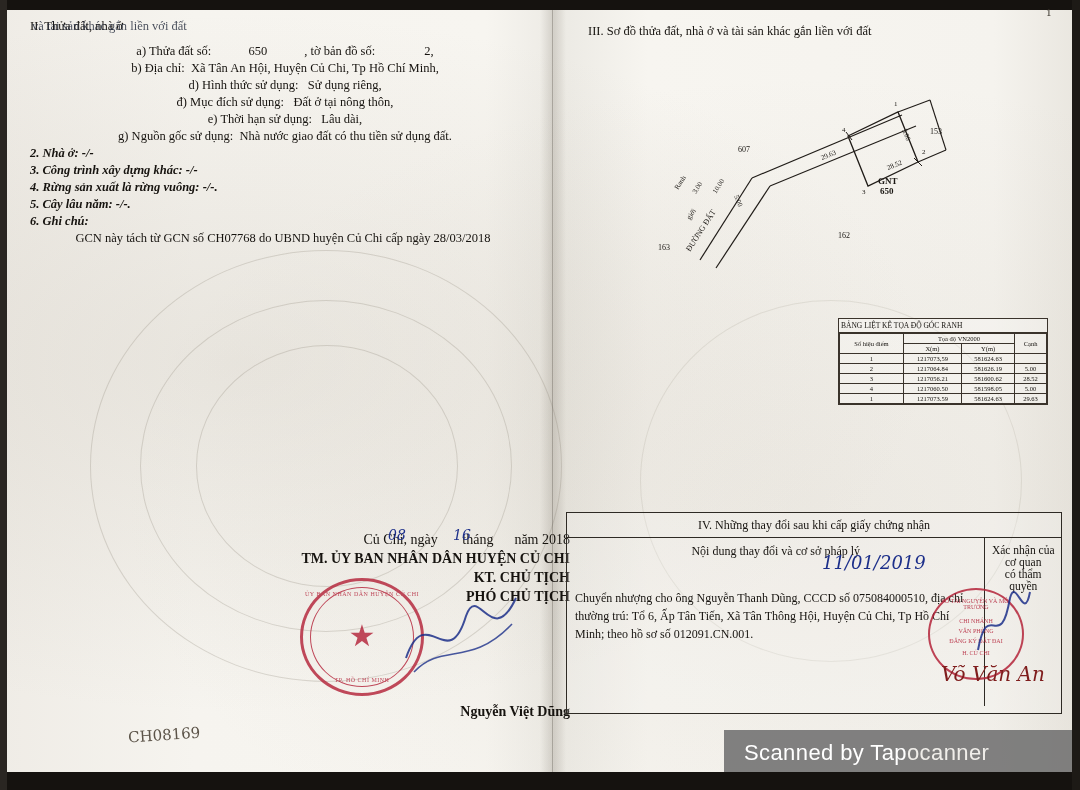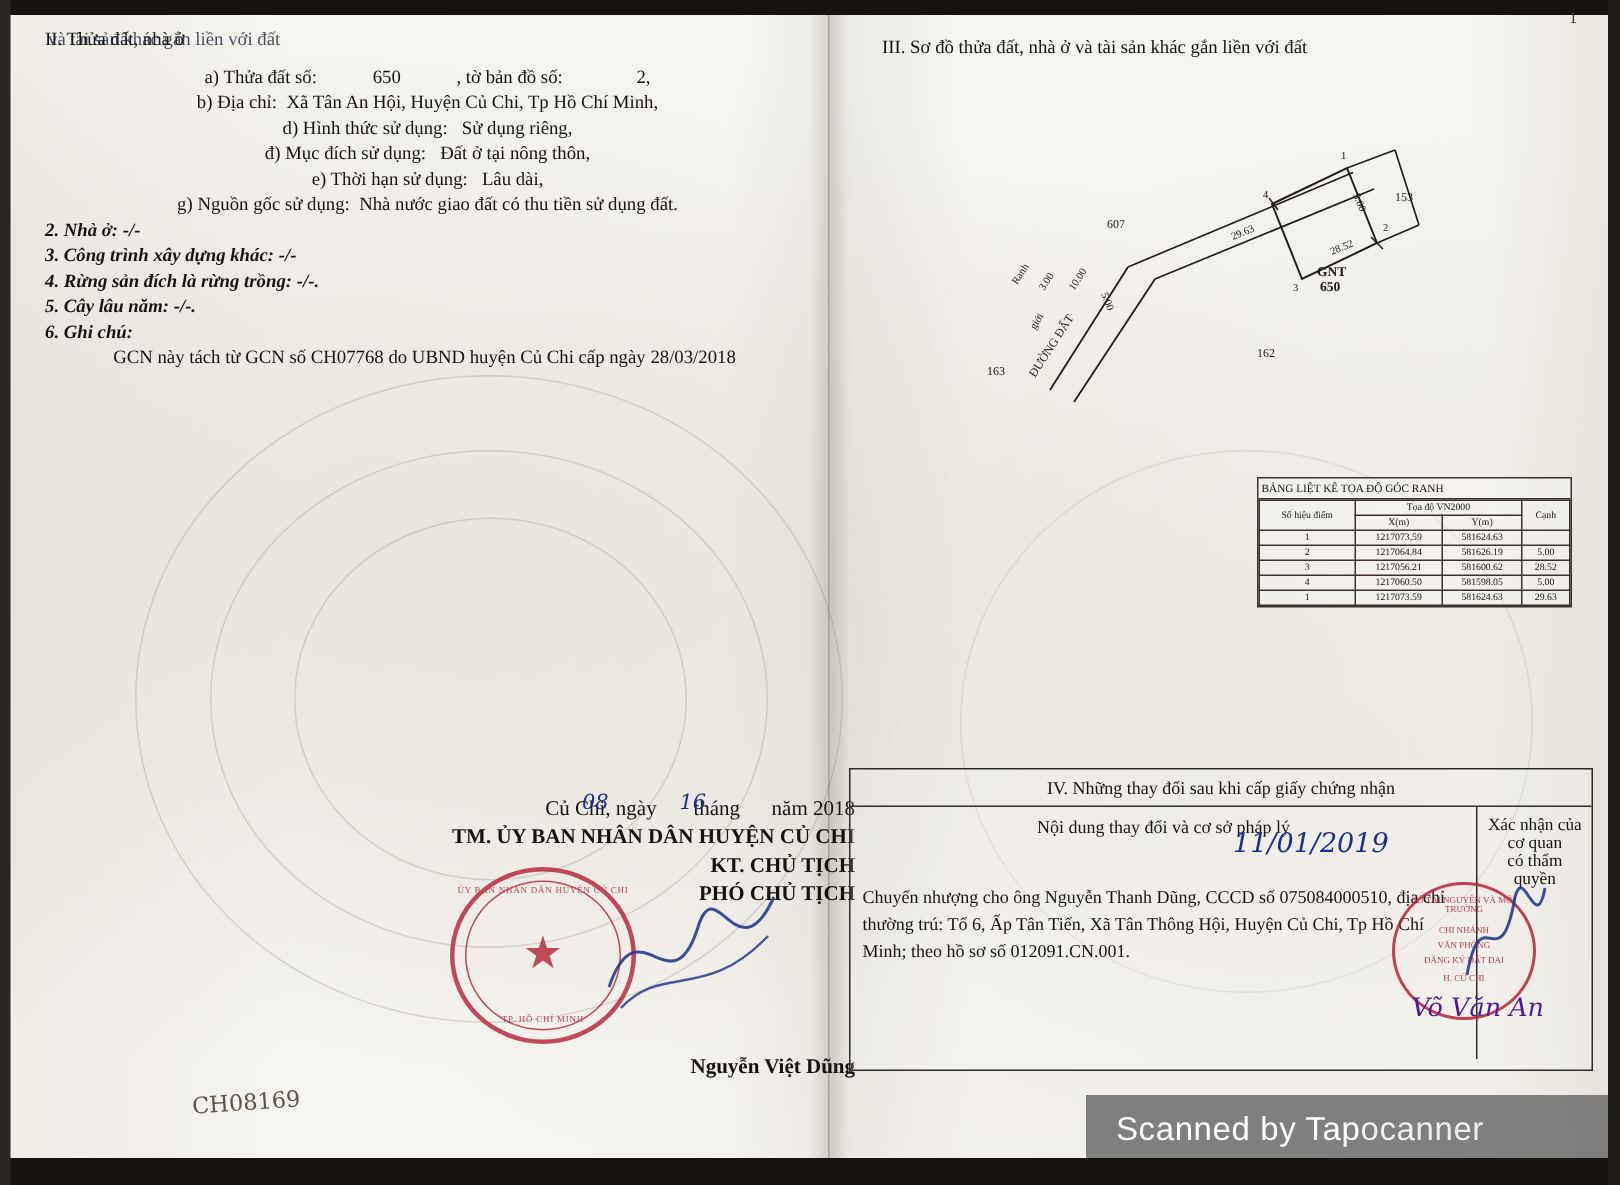--- a/index.html
+++ b/index.html
@@ -88,21 +88,21 @@
   #change-box .cb-left{flex:1 1 auto;border-right:1px solid #2e2a24;padding:6px 8px;font-size:12px;}
   #change-box .cb-right{width:150px;padding:6px 6px;font-size:11.5px;text-align:center;}
   #cb-left-head{text-align:center;font-size:12px;margin-bottom:2px;}
   #cb-body{margin-top:30px;line-height:18px;font-size:12px;}
   #hand-date{position:absolute;left:822px;top:552px;font-size:18px;}
   #seal2{
     position:absolute;left:928px;top:588px;width:92px;height:88px;border-radius:50%;
     border:2px solid #b4243a;opacity:.85;color:#b4243a;font-size:6px;text-align:center;
   }
   #seal2 .l{position:absolute;width:100%;}
-  #vo-sign{position:absolute;left:941px;top:662px;font-size:17px;color:#4c1d95;}
+  #vo-sign{position:absolute;left:941px;top:662px;font-size:20px;color:#7f1d1d;}
   #sign-mark2{position:absolute;left:966px;top:572px;}
 
   
   #pencil-note{position:absolute;left:128px;top:726px;font-size:15px;color:#5b5348;font-family:"DejaVu Serif",serif;transform:rotate(-4deg);}
 
   
   #page-num{position:absolute;left:1046px;top:6px;font-size:11px;color:#3b352d;}
 
   
   #banner{position:absolute;left:724px;top:730px;width:348px;height:42px;background:#6f6f6f;opacity:.88;}
@@ -176,21 +176,21 @@
     <span>Nhà ở:</span>
     <span>-/-</span>
   </div>
   <div class="ln ital-bold">
     <span>3.</span>
     <span>Công trình xây dựng khác:</span>
     <span>-/-</span>
   </div>
   <div class="ln ital-bold">
     <span>4.</span>
-    <span>Rừng sản đích là rừng trồng:</span>
+    <span>Rừng sản xuất là rừng vuông:</span>
     <span>-/-.</span>
   </div>
   <div class="ln ital-bold">
     <span>5.</span>
     <span>Cây lâu năm:</span>
     <span>-/-.</span>
   </div>
   <div class="ln ital-bold">
     <span>6.</span>
     <span>Ghi chú:</span>

